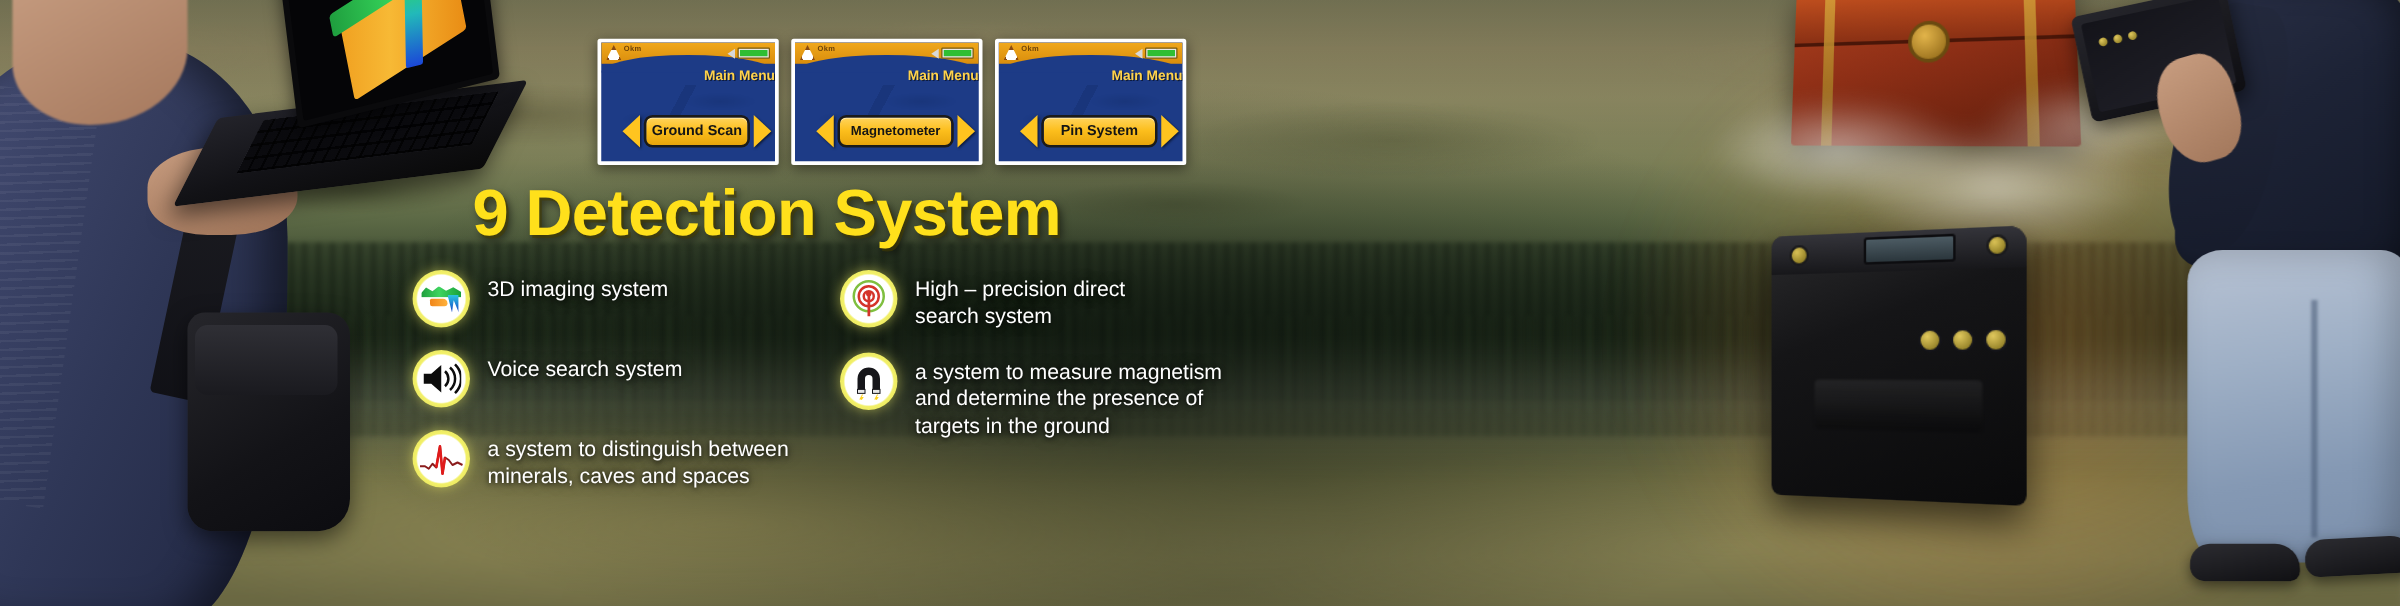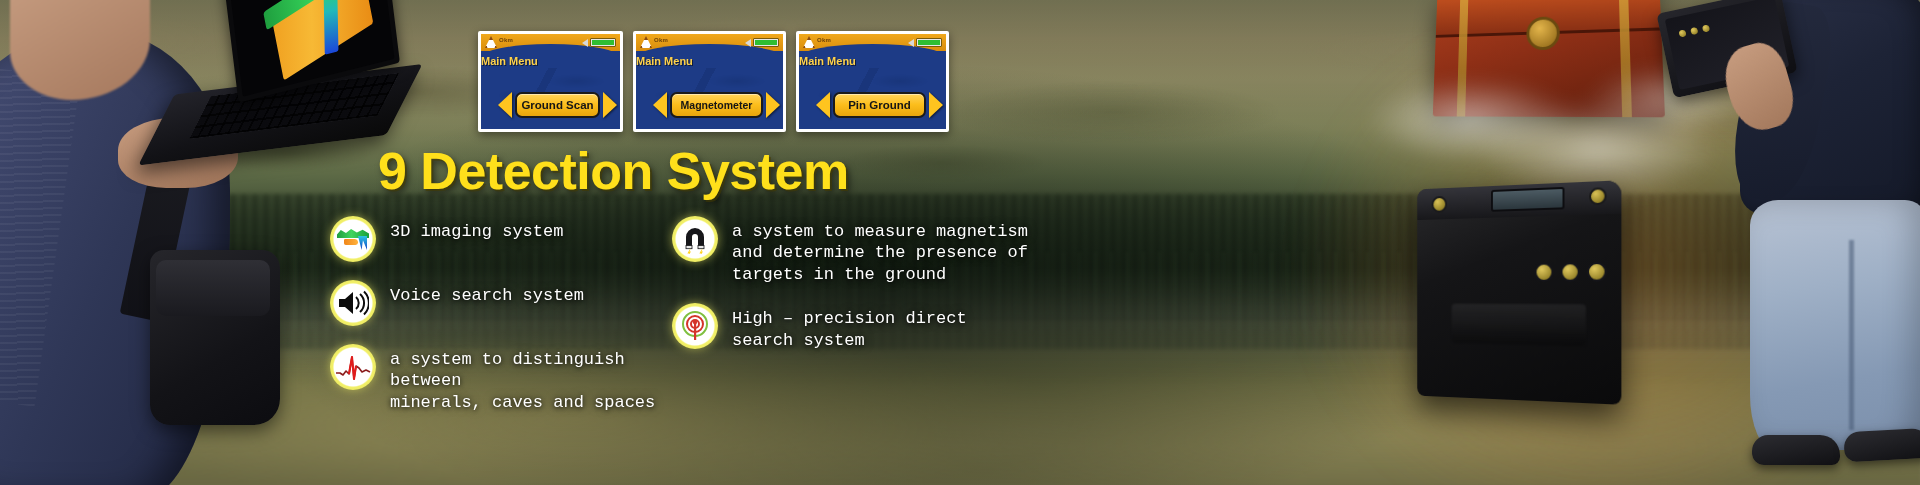--- a/index.html
+++ b/index.html
@@ -376,21 +376,21 @@
     border-top:4px solid transparent; border-bottom:4px solid transparent;
     border-right:6px solid #d8d8d8;
   }
   .scr-batt-body {
     width:26px; height:9px; background:#e8e8e8;
     border:1px solid #7a5a0a; border-radius:1px; padding:1px;
   }
   .scr-batt-fill { width:100%; height:100%; background:#2fbe32; }
   .scr-title {
     position:absolute; left:0; right:0; top:21px; z-index:4;
-    text-align:left; color:#ffd24a;
+    text-align:right; color:#ffd24a;
     font-size:11px; font-weight:bold;
     text-shadow: 1px 1px 0 rgba(0,0,0,.55);
   }
   .scr-watermark {
     position:absolute; left:8px; top:34px; right:6px; height:44px;
     opacity:.22;
     background:
       linear-gradient(118deg, transparent 40%, #0d2356 40% 46%, transparent 46%),
       radial-gradient(ellipse 40px 10px at 70% 30%, #0d2356, transparent 70%),
       radial-gradient(ellipse 26px 8px at 22% 62%, #0d2356, transparent 70%);
@@ -431,21 +431,21 @@
       3px 4px 7px rgba(0,0,0,.55);
   }
 
   
   .features-left {
     position:absolute; left:330px; top:216px; width:340px; z-index:7;
   }
   .features-right {
     position:absolute; left:672px; top:216px; width:360px; z-index:7;
   }
-  .feat { display:flex; align-items:flex-start; gap:14px; margin-bottom:18px;font-family:Liberation Mono, monospace; }
+  .feat { display:flex; align-items:flex-start; gap:14px; margin-bottom:18px; }
   .feat-icon {
     flex:0 0 auto;
     width:46px; height:46px; border-radius:50%;
     background: radial-gradient(circle at 50% 50%, #ffffff 0 58%, #f2f06a 62%, #e9e65a 78%, rgba(225,222,70,.35) 100%);
     box-shadow: 0 0 10px rgba(238,236,100,.55);
     position:relative; overflow:hidden;
     display:flex; align-items:center; justify-content:center;
   }
   .feat-text {
     color:#ffffff; font-size:17px; line-height:1.26;
@@ -613,21 +613,21 @@
       <div class="scr-batt">
         <div class="scr-spk"></div>
         <div class="scr-batt-body">
           <div class="scr-batt-fill"></div>
         </div>
       </div>
       <div class="scr-title">Main Menu</div>
       <div class="scr-watermark"></div>
       <div class="scr-row">
         <span class="arrow-l"></span>
-        <span class="scr-pill">Pin Ground</span>
+        <span class="scr-pill">Pin System</span>
         <span class="arrow-r"></span>
       </div>
     </div>
   </div>
 
   <div class="headline">9 Detection System</div>
 
   <div class="features-left">
 
     <div class="feat">
@@ -659,44 +659,44 @@
           <polyline points="1,20 5,20 8,22 11,18 14,21 17,4 19,26 21,13 24,15 27,19 31,17 35,19" fill="none" stroke="#8a1c1c" stroke-width="1.6" stroke-linejoin="round"></polyline>
           <polyline points="14,21 17,4 19,26 21,13" fill="none" stroke="#e01b1b" stroke-width="2.1" stroke-linejoin="round"></polyline>
         </svg>
       </div>
       <div class="feat-text">a system to distinguish between
 minerals, caves and spaces</div>
     </div>
   </div>
 
   <div class="features-right">
+
+    <div class="feat">
+      <div class="feat-icon">
+        <svg class="ic-ant" viewBox="0 0 32 30">
+          <circle cx="16" cy="13" r="12" fill="none" stroke="#7fbf3f" stroke-width="2"></circle>
+          <circle cx="16" cy="13" r="8" fill="none" stroke="#d4342a" stroke-width="2"></circle>
+          <circle cx="16" cy="13" r="4" fill="none" stroke="#d4342a" stroke-width="2"></circle>
+          <rect x="15" y="11" width="2.2" height="18" fill="#d4342a"></rect>
+          <circle cx="16" cy="11" r="2.2" fill="#d4342a"></circle>
+        </svg>
+      </div>
+      <div class="feat-text">High – precision direct
+search system</div>
+    </div>
 
     <div class="feat">
       <div class="feat-icon">
         <svg class="ic-mag" viewBox="0 0 32 30">
           <path d="M7 24 V13 A9 9 0 0 1 25 13 V24 H19 V13 A3 3 0 0 0 13 13 V24 Z" fill="#16161a"></path>
           <rect x="7" y="21.5" width="6" height="3.2" fill="#e8e8e8" stroke="#16161a" stroke-width="0.8"></rect>
           <rect x="19" y="21.5" width="6" height="3.2" fill="#e8e8e8" stroke="#16161a" stroke-width="0.8"></rect>
           <polygon points="10.6,25.5 8.4,29.5 10.1,29.5 9.1,32 12,27.6 10.3,27.6 11.6,25.5" fill="#ffd21c"></polygon>
           <polygon points="22.6,25.5 20.4,29.5 22.1,29.5 21.1,32 24,27.6 22.3,27.6 23.6,25.5" fill="#ffd21c"></polygon>
         </svg>
       </div>
       <div class="feat-text">a system to measure magnetism
 and determine the presence of
 targets in the ground</div>
     </div>
-
-    <div class="feat">
-      <div class="feat-icon">
-        <svg class="ic-ant" viewBox="0 0 32 30">
-          <circle cx="16" cy="13" r="12" fill="none" stroke="#7fbf3f" stroke-width="2"></circle>
-          <circle cx="16" cy="13" r="8" fill="none" stroke="#d4342a" stroke-width="2"></circle>
-          <circle cx="16" cy="13" r="4" fill="none" stroke="#d4342a" stroke-width="2"></circle>
-          <rect x="15" y="11" width="2.2" height="18" fill="#d4342a"></rect>
-          <circle cx="16" cy="11" r="2.2" fill="#d4342a"></circle>
-        </svg>
-      </div>
-      <div class="feat-text">High – precision direct
-search system</div>
-    </div>
   </div>
 
 </div>
 
 </body></html>

